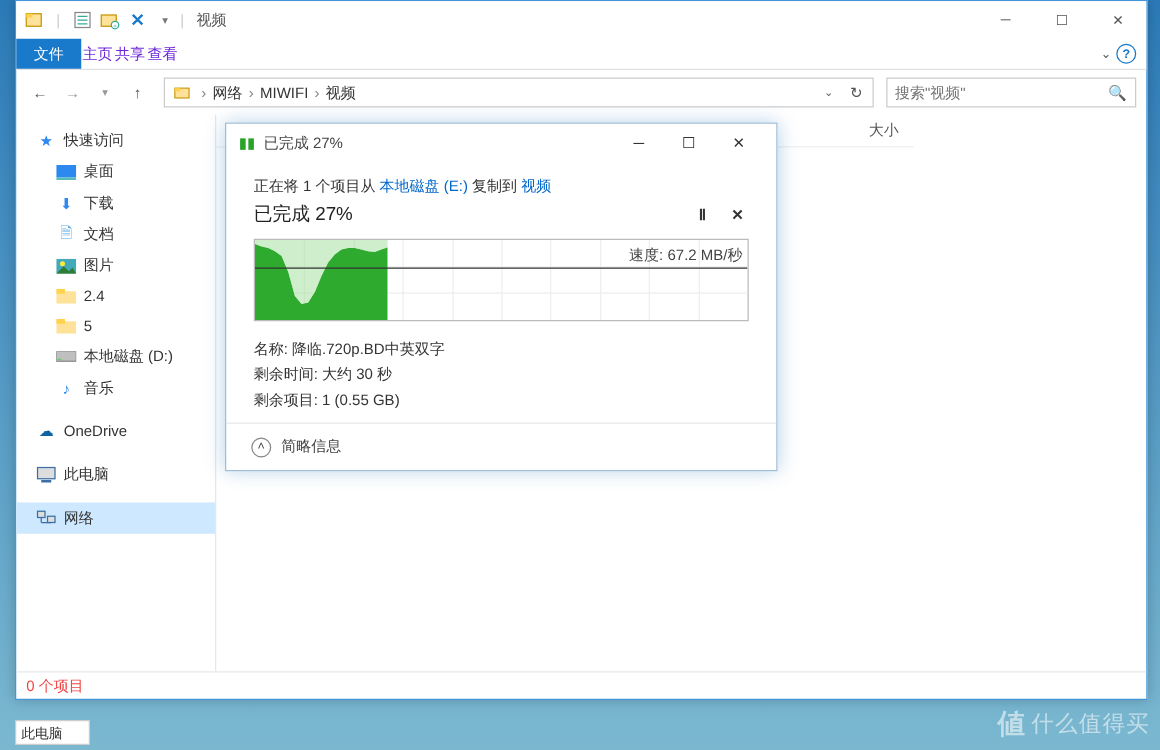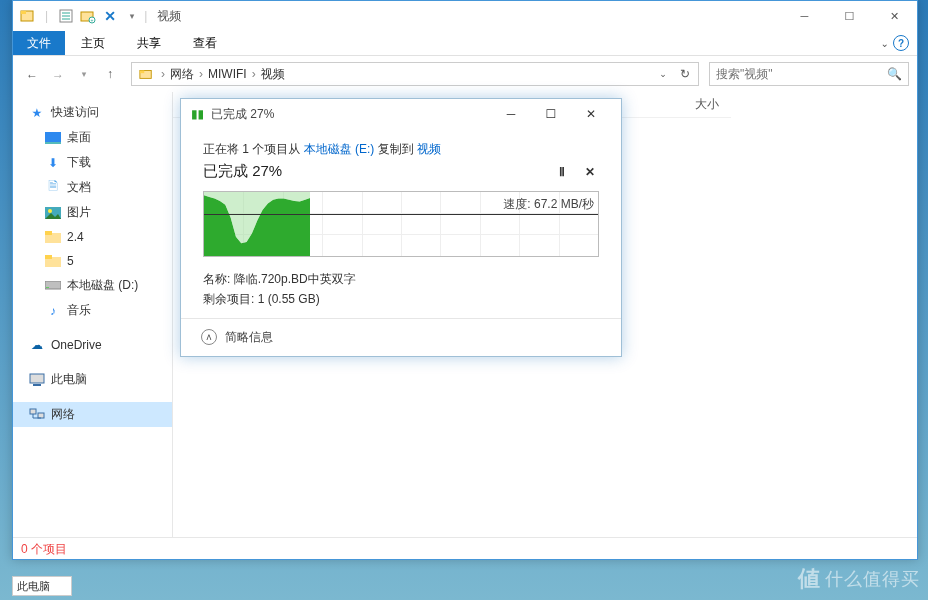--- a/index.html
+++ b/index.html
@@ -17,21 +17,21 @@
   .qat-icon { width: 16px; height: 16px; display:flex; align-items:center; justify-content:center; }
   .folder-ico { width: 16px; height: 14px; }
   .titlebar-sep { color: #ccc; margin: 0 4px; }
   .title-label { margin-left: 6px; color: #555; }
   .win-controls { margin-left: auto; display: flex; }
   .win-btn { width: 45px; height: 29px; display:flex; align-items:center; justify-content:center; color:#555; font-size: 11px; }
   
   
   .ribbon { height: 25px; border-bottom: 1px solid #e1e1e1; display:flex; align-items:stretch; background:#fff;}
   .ribbon-file { background:#1979ca; color:#fff; padding: 4px 14px; display:flex; align-items:center;}
-  .ribbon-tab { padding: 4px 16px; color:#000000; display:flex; align-items:center;}
+  .ribbon-tab { padding: 4px 1px; color:#6d28d9; display:flex; align-items:center;}
   .ribbon-right { margin-left:auto; display:flex; align-items:center; gap:4px; padding-right:8px; color:#1979ca; }
   .help-circle { width:16px;height:16px; border:1px solid #1979ca; border-radius:50%; display:flex;align-items:center;justify-content:center; font-size:10px; font-weight:bold;}
   
   
   .navrow { height: 36px; display:flex; align-items:center; padding: 0 8px; gap:4px; }
   .nav-btn { width:22px; height:22px; display:flex; align-items:center; justify-content:center; color:#999; }
   .nav-btn.active { color:#555; }
   .addr-box { flex:1; height:24px; border:1px solid #ccc; display:flex; align-items:center; padding:0 2px; margin: 0 6px;}
   .addr-box .folder-ico { margin: 0 4px;}
   .crumb { color:#333; padding:2px 2px; }
@@ -318,20 +318,21 @@
         <svg class="graph-svg" viewBox="0 0 100 100" preserveAspectRatio="none">
           <polygon id="area-poly" fill="#2eaa2e" points="0,100 0,5 5,8 10,10 15,14 20,20 25,40 30,70 35,80 40,78 45,65 50,44.99999999999999 55.00000000000001,28 60,18 65,12 70,10 75,10 80,12 85,14 90,15 95,12 100,9 100,100"></polygon>
           <polygon id="lite-poly" fill="#a6e0a3" points="0,0 0,5 5,8 10,10 15,14 20,20 25,40 30,70 35,80 40,78 45,65 50,44.99999999999999 55.00000000000001,28 60,18 65,12 70,10 75,10 80,12 85,14 90,15 95,12 100,9 100,0" fill-opacity="0.55"></polygon>
         </svg>
       </div>
       <div class="midline" style="top: 21.648px;"></div>
       <div class="speed-label">速度: 67.2 MB/秒</div>
     </div>
     <div class="details">
       <div><span>名称: </span><span>降临.720p.BD中英双字</span></div>
+      <div><span>剩余时间: </span><span>大约 30 秒</span></div>
       <div><span>剩余项目: </span><span>1 (0.55 GB)</span></div>
     </div>
   </div>
   <div class="dlg-footer">
     <span class="chev">˄</span>
     <span>简略信息</span>
   </div>
 </div>
 
 <div class="task-fragment">此电脑</div>

